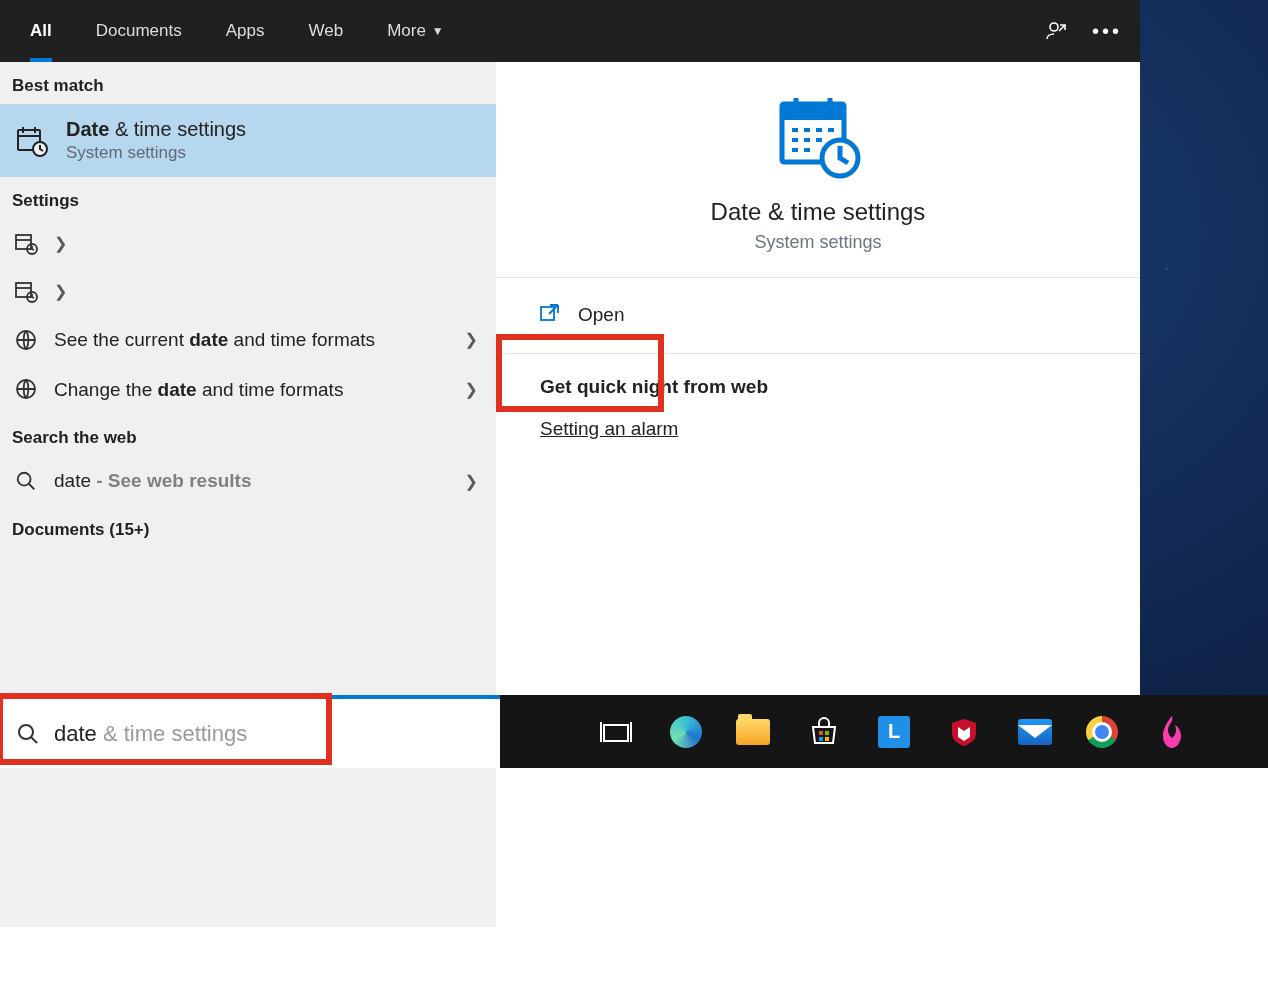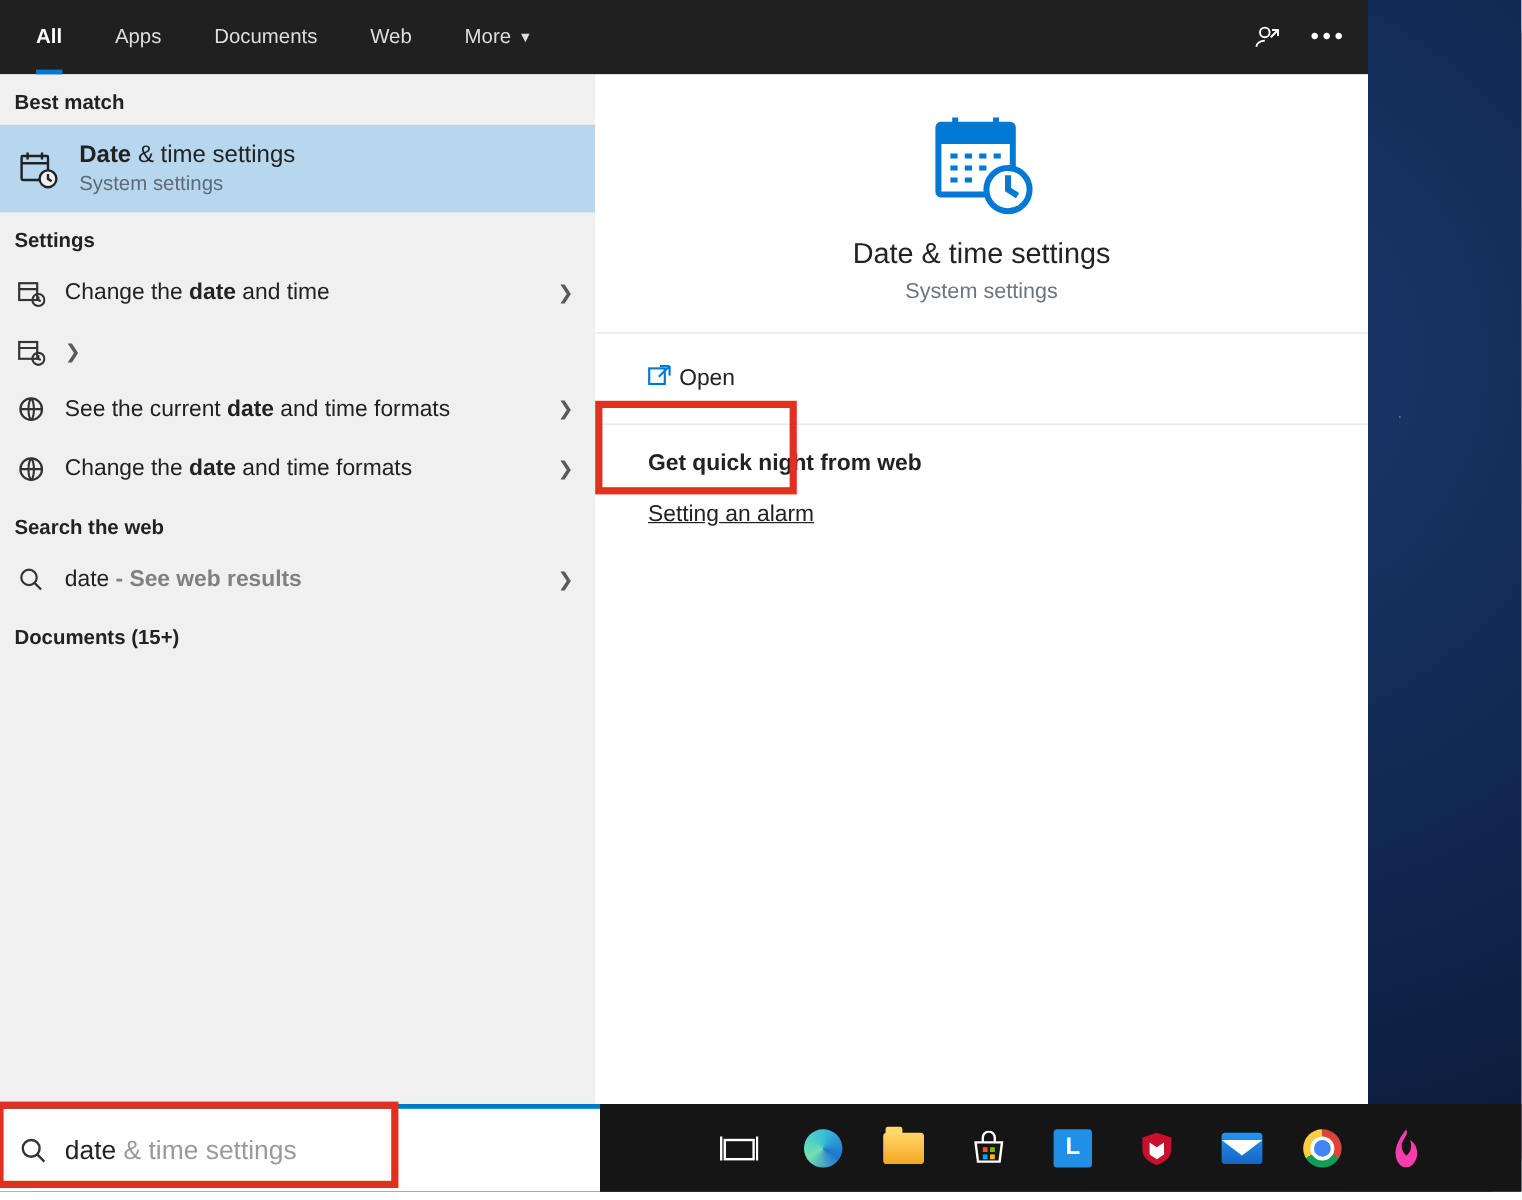--- a/index.html
+++ b/index.html
@@ -1,17 +1,17 @@
 <!DOCTYPE html>
 <html><head>
 <meta charset="utf-8">
 <style>
   * { box-sizing: border-box; margin: 0; padding: 0; font-family: 'Segoe UI', Tahoma, sans-serif; }
   html, body { width: 1268px; height: 1000px; overflow: hidden; }
-  .root { position: relative; width: 1268px; height: 993px; background: #7f1d1d; border-radius: 29px; }
+  .root { position: relative; width: 1268px; height: 768px; background: #14532d; }
   .wallpaper { position: absolute; top:0; left:0; right:0; bottom:0; background: radial-gradient(circle at 80% 30%, #1a3a6e 0%, #0b1a3a 60%); }
   .wallpaper::after{content:"";position:absolute;inset:0;background-image:radial-gradient(1px 1px at 10% 20%,#fff,transparent),radial-gradient(1px 1px at 30% 40%,#cde,transparent),radial-gradient(1px 1px at 70% 15%,#fff,transparent),radial-gradient(1px 1px at 85% 55%,#cde,transparent),radial-gradient(1px 1px at 55% 75%,#fff,transparent),radial-gradient(1px 1px at 92% 35%,#fff,transparent);opacity:.6;}
 
   
   .search-panel { position: absolute; top:0; left:0; width: 1140px; height: 927px; background: #fff; display: flex; flex-direction: column; }
   .tabs { display:flex; align-items:center; height:62px; background:#202020; color:#fff; padding:0 8px; }
   .tab { padding: 0 22px; height:62px; display:flex; align-items:center; font-size:17px; color:#ddd; cursor:pointer; position:relative; }
   .tab.active { color:#fff; font-weight:600; }
   .tab.active::after { content:""; position:absolute; left:22px; right:22px; bottom:0; height:4px; background:#0078d4; }
   .tab .caret { margin-left:6px; font-size:12px;}
@@ -31,21 +31,21 @@
   .row .txt { flex:1; font-size:19px; color:#222; line-height:1.35;}
   .row .chev { color:#5a5a5a; font-size:16px; padding-right:6px;}
   .web-sub { color:#808080;font-weight:bold; }
   
   .right { flex:1; background:#fff; padding:18px; display:flex; flex-direction:column; align-items:stretch; }
   .hero { display:flex; flex-direction:column; align-items:center; padding:10px 0 18px; }
   .hero-icon { width:92px; height:92px; margin-bottom:16px; }
   .hero-title { font-size:24px; color:#222; }
   .hero-sub { font-size:18px; color:#6a7580; margin-top:6px; }
   .divider { height:1px; background:#e4e4e4; margin: 6px -18px; }
-  .open-row { display:flex; align-items:center; gap:6px; padding:20px 26px; cursor:pointer; font-size:19px; color:#222; width:fit-content;}
+  .open-row { display:flex; align-items:flex-start; gap:18px; padding:20px 26px; cursor:pointer; font-size:19px; color:#222; width:fit-content;}
   .open-row .oicon { color:#0078d4; font-size:18px;}
   .red-box { border:6px solid #e03020; position:absolute; }
   .help-h { font-weight:700; font-size:19px; padding:16px 26px 10px; color:#222;}
   .help-item { font-size:19px; color:#222; padding:10px 26px; cursor:pointer;text-decoration:underline;}
 
   
   .taskbar { position:absolute; left:0; bottom:0; width:1268px; height:73px; background:#151515; display:flex; align-items:center; }
   .search-box { width:500px; height:73px; background:#fff; display:flex; align-items:center; padding:0 16px; gap:14px; border-top:4px solid #0078d4; position:relative;}
   .search-box .sicon { width:24px; height:24px; }
   .search-text { font-size:22px; color:#222; }
@@ -68,22 +68,22 @@
 </style>
 </head>
 <body>
 
 <div class="root">
   <div class="wallpaper"></div>
 
   <div class="search-panel">
     <div class="tabs">
       <div class="tab active">All</div>
+      <div class="tab">Documents</div>
       <div class="tab">Apps</div>
-      <div class="tab">Documents</div>
       <div class="tab">Web</div>
       <div class="tab">
           <span>More</span>
           <span class="caret">▼</span>
         </div>
       <div class="tab-spacer"></div>
       <div class="top-btn">
         <svg width="24" height="24" viewBox="0 0 24 24" fill="none" stroke="#fff" stroke-width="1.6">
             <circle cx="9" cy="8" r="4"></circle>
             <path d="M2 20c0-3 3-5 7-5"></path>
@@ -119,21 +119,20 @@
 
         <div class="row">
           <div class="ri">
             <svg width="24" height="24" viewBox="0 0 24 24" fill="none" stroke="#333" stroke-width="1.8">
                 <rect x="2" y="4" width="15" height="14"></rect>
                 <path d="M2 9h15"></path>
                 <circle cx="18" cy="18" r="5"></circle>
                 <path d="M18 15v3l2 1"></path>
               </svg>
           </div>
-          <div class="txt"><span>Change the </span><b>date</b><span> and time</span></div>
           <div class="chev">❯</div>
         </div>
 
         <div class="row">
           <div class="ri">
             <svg width="24" height="24" viewBox="0 0 24 24" fill="none" stroke="#333" stroke-width="1.8">
                 <rect x="2" y="4" width="15" height="14"></rect>
                 <path d="M2 9h15"></path>
                 <circle cx="18" cy="18" r="5"></circle>
                 <path d="M18 15v3l2 1"></path>

